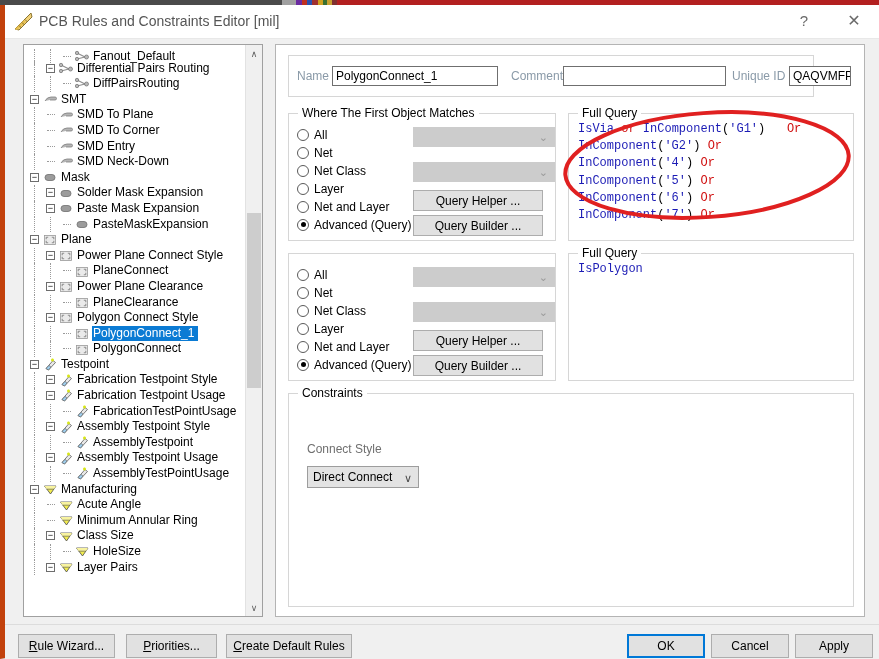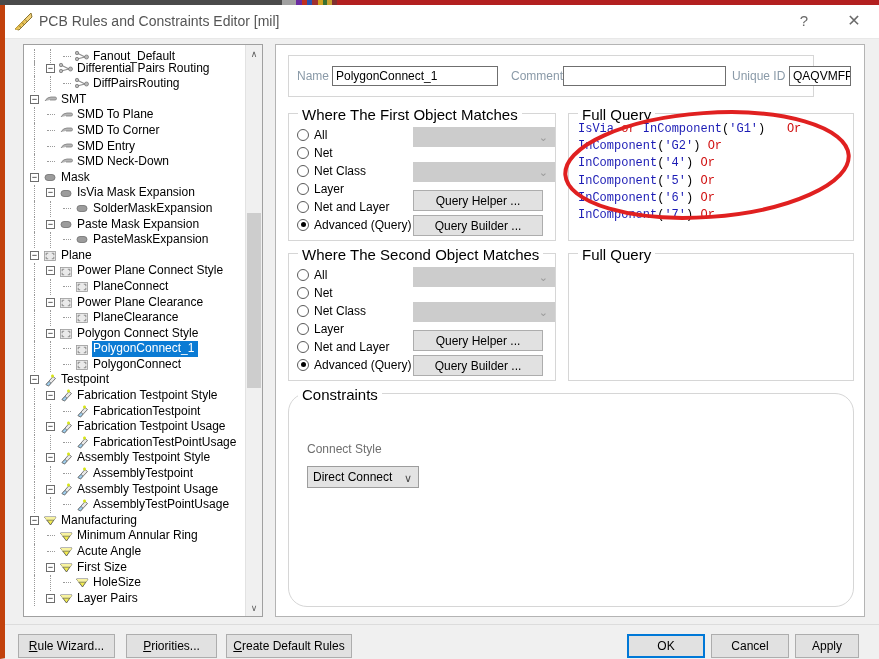--- a/index.html
+++ b/index.html
@@ -184,21 +184,21 @@
   .group {
     position: absolute;
     border: 1px solid #d6d6d6;
     box-sizing: border-box;
   }
   .group > .gtitle {
     position: absolute;
     top: -8px; left: 9px;
     background: #ffffff;
     padding: 0 4px;
-    font-size: 15px;
+    font-size: 12px;
     color: #000000;
     white-space: nowrap;
   }
 
   
   #name-group { left: 12px; top: 10px; width: 526px; height: 42px; }
   .fldlabel {
     position: absolute;
     font-size: 12px;
     color: #8a9aa8;
@@ -292,21 +292,21 @@
     font-family: "Liberation Mono", monospace;
     font-size: 12px;
     line-height: 17.2px;
     white-space: pre;
   }
   .kw   { color: #1b1bb5; }
   .op   { color: #d01010; }
   .plain{ color: #000000; }
 
   
-  #constraints { left: 12px; top: 348px; width: 566px; height: 214px; border-radius: 19px; }
+  #constraints { left: 12px; top: 348px; width: 566px; height: 214px; }
   #constraints-label {
     position: absolute;
     left: 18px; top: 48px;
     font-size: 12px;
     color: #6f6f6f;
   }
   #connect-style-combo {
     position: absolute;
     left: 18px; top: 72px;
     width: 112px; height: 22px;
@@ -346,21 +346,21 @@
     align-items: center;
     justify-content: center;
     cursor: default;
   }
   .bbtn u { text-decoration: underline; }
   #btn-rule-wizard { left: 13px; width: 97px; }
   #btn-priorities  { left: 121px; width: 91px; }
   #btn-create-default { left: 221px; width: 126px; }
   #btn-ok     { left: 622px; width: 78px; border: 2px solid #0078d7; background: #e1e1e1; }
   #btn-cancel { left: 706px; width: 78px; }
-  #btn-apply  { left: 790px; width: 64px; }
+  #btn-apply  { left: 790px; width: 78px; }
 
   
   #annot {
     position: absolute;
     left: 0; top: 0;
     width: 879px; height: 659px;
     pointer-events: none;
   }
 </style>
 </head>
@@ -493,31 +493,21 @@
             </svg>
             <span class="lbl">Mask</span>
           </div>
           <div class="tnode" style="top: 0px;">
             <span class="guide" style="left: 10px; top: 0px; height: 15.6px;"></span>
             <span class="exp" style="left: 22px; top: 3px;">−</span>
             <span style="display: inline-block; width: 35px; flex: 0 0 auto;"></span>
             <svg class="ico" viewBox="0 0 15 13">
               <rect x="2" y="3.5" width="10" height="6" rx="3" fill="#9c9c9c" stroke="#6e6e6e" stroke-width="0.8"></rect>
             </svg>
-            <span class="lbl">IsVia Mask Expansion</span>
-          </div>
-          <div class="tnode" style="top: 0px;">
-            <span class="guide" style="left: 10px; top: 0px; height: 15.6px;"></span>
-            <span class="guide" style="left: 26px; top: 0px; height: 15.6px;"></span>
-            <span style="position: absolute; left: 39px; top: 7px; width: 8px; border-top: 1px dotted rgb(154, 154, 154);"></span>
-            <span style="display: inline-block; width: 51px; flex: 0 0 auto;"></span>
-            <svg class="ico" viewBox="0 0 15 13">
-              <rect x="2" y="3.5" width="10" height="6" rx="3" fill="#9c9c9c" stroke="#6e6e6e" stroke-width="0.8"></rect>
-            </svg>
-            <span class="lbl">SolderMaskExpansion</span>
+            <span class="lbl">Solder Mask Expansion</span>
           </div>
           <div class="tnode" style="top: 0px;">
             <span class="guide" style="left: 10px; top: 0px; height: 15.6px;"></span>
             <span class="exp" style="left: 22px; top: 3px;">−</span>
             <span style="display: inline-block; width: 35px; flex: 0 0 auto;"></span>
             <svg class="ico" viewBox="0 0 15 13">
               <rect x="2" y="3.5" width="10" height="6" rx="3" fill="#9c9c9c" stroke="#6e6e6e" stroke-width="0.8"></rect>
             </svg>
             <span class="lbl">Paste Mask Expansion</span>
           </div>
@@ -630,97 +620,85 @@
             <span style="display: inline-block; width: 35px; flex: 0 0 auto;"></span>
             <svg class="ico" viewBox="0 0 15 13">
               <path d="M3 10.5 L10 2.5 L12.5 4.5 L5.5 12 Z" fill="#e8e8e8" stroke="#5a5a5a" stroke-width="0.8"></path>
               <path d="M3 10.5 L6 7.5 L8 9 L5.5 12 Z" fill="#9fd0f0" stroke="#5a5a5a" stroke-width="0.6"></path>
               <path d="M9.5 0.5 v3 M8 2 h3" stroke="#d8e617" stroke-width="1.6"></path>
             </svg>
             <span class="lbl">Fabrication Testpoint Style</span>
           </div>
           <div class="tnode" style="top: 0px;">
             <span class="guide" style="left: 10px; top: 0px; height: 15.6px;"></span>
-            <span class="guide" style="left: 26px; top: 0px; height: 15.6px;"></span>
-            <span style="position: absolute; left: 39px; top: 7px; width: 8px; border-top: 1px dotted rgb(154, 154, 154);"></span>
-            <span style="display: inline-block; width: 51px; flex: 0 0 auto;"></span>
+            <span class="exp" style="left: 22px; top: 3px;">−</span>
+            <span style="display: inline-block; width: 35px; flex: 0 0 auto;"></span>
             <svg class="ico" viewBox="0 0 15 13">
               <path d="M3 10.5 L10 2.5 L12.5 4.5 L5.5 12 Z" fill="#e8e8e8" stroke="#5a5a5a" stroke-width="0.8"></path>
               <path d="M3 10.5 L6 7.5 L8 9 L5.5 12 Z" fill="#9fd0f0" stroke="#5a5a5a" stroke-width="0.6"></path>
               <path d="M9.5 0.5 v3 M8 2 h3" stroke="#d8e617" stroke-width="1.6"></path>
             </svg>
-            <span class="lbl">FabricationTestpoint</span>
-          </div>
-          <div class="tnode" style="top: 0px;">
-            <span class="guide" style="left: 10px; top: 0px; height: 15.6px;"></span>
-            <span class="exp" style="left: 22px; top: 3px;">−</span>
-            <span style="display: inline-block; width: 35px; flex: 0 0 auto;"></span>
+            <span class="lbl">Fabrication Testpoint Usage</span>
+          </div>
+          <div class="tnode" style="top: 0px;">
+            <span class="guide" style="left: 10px; top: 0px; height: 15.6px;"></span>
+            <span class="guide" style="left: 26px; top: 0px; height: 15.6px;"></span>
+            <span style="position: absolute; left: 39px; top: 7px; width: 8px; border-top: 1px dotted rgb(154, 154, 154);"></span>
+            <span style="display: inline-block; width: 51px; flex: 0 0 auto;"></span>
             <svg class="ico" viewBox="0 0 15 13">
               <path d="M3 10.5 L10 2.5 L12.5 4.5 L5.5 12 Z" fill="#e8e8e8" stroke="#5a5a5a" stroke-width="0.8"></path>
               <path d="M3 10.5 L6 7.5 L8 9 L5.5 12 Z" fill="#9fd0f0" stroke="#5a5a5a" stroke-width="0.6"></path>
               <path d="M9.5 0.5 v3 M8 2 h3" stroke="#d8e617" stroke-width="1.6"></path>
             </svg>
-            <span class="lbl">Fabrication Testpoint Usage</span>
-          </div>
-          <div class="tnode" style="top: 0px;">
-            <span class="guide" style="left: 10px; top: 0px; height: 15.6px;"></span>
-            <span class="guide" style="left: 26px; top: 0px; height: 15.6px;"></span>
-            <span style="position: absolute; left: 39px; top: 7px; width: 8px; border-top: 1px dotted rgb(154, 154, 154);"></span>
-            <span style="display: inline-block; width: 51px; flex: 0 0 auto;"></span>
+            <span class="lbl">FabricationTestPointUsage</span>
+          </div>
+          <div class="tnode" style="top: 0px;">
+            <span class="guide" style="left: 10px; top: 0px; height: 15.6px;"></span>
+            <span class="exp" style="left: 22px; top: 3px;">−</span>
+            <span style="display: inline-block; width: 35px; flex: 0 0 auto;"></span>
             <svg class="ico" viewBox="0 0 15 13">
               <path d="M3 10.5 L10 2.5 L12.5 4.5 L5.5 12 Z" fill="#e8e8e8" stroke="#5a5a5a" stroke-width="0.8"></path>
               <path d="M3 10.5 L6 7.5 L8 9 L5.5 12 Z" fill="#9fd0f0" stroke="#5a5a5a" stroke-width="0.6"></path>
               <path d="M9.5 0.5 v3 M8 2 h3" stroke="#d8e617" stroke-width="1.6"></path>
             </svg>
-            <span class="lbl">FabricationTestPointUsage</span>
-          </div>
-          <div class="tnode" style="top: 0px;">
-            <span class="guide" style="left: 10px; top: 0px; height: 15.6px;"></span>
-            <span class="exp" style="left: 22px; top: 3px;">−</span>
-            <span style="display: inline-block; width: 35px; flex: 0 0 auto;"></span>
+            <span class="lbl">Assembly Testpoint Style</span>
+          </div>
+          <div class="tnode" style="top: 0px;">
+            <span class="guide" style="left: 10px; top: 0px; height: 15.6px;"></span>
+            <span class="guide" style="left: 26px; top: 0px; height: 15.6px;"></span>
+            <span style="position: absolute; left: 39px; top: 7px; width: 8px; border-top: 1px dotted rgb(154, 154, 154);"></span>
+            <span style="display: inline-block; width: 51px; flex: 0 0 auto;"></span>
             <svg class="ico" viewBox="0 0 15 13">
               <path d="M3 10.5 L10 2.5 L12.5 4.5 L5.5 12 Z" fill="#e8e8e8" stroke="#5a5a5a" stroke-width="0.8"></path>
               <path d="M3 10.5 L6 7.5 L8 9 L5.5 12 Z" fill="#9fd0f0" stroke="#5a5a5a" stroke-width="0.6"></path>
               <path d="M9.5 0.5 v3 M8 2 h3" stroke="#d8e617" stroke-width="1.6"></path>
             </svg>
-            <span class="lbl">Assembly Testpoint Style</span>
-          </div>
-          <div class="tnode" style="top: 0px;">
-            <span class="guide" style="left: 10px; top: 0px; height: 15.6px;"></span>
-            <span class="guide" style="left: 26px; top: 0px; height: 15.6px;"></span>
-            <span style="position: absolute; left: 39px; top: 7px; width: 8px; border-top: 1px dotted rgb(154, 154, 154);"></span>
-            <span style="display: inline-block; width: 51px; flex: 0 0 auto;"></span>
+            <span class="lbl">AssemblyTestpoint</span>
+          </div>
+          <div class="tnode" style="top: 0px;">
+            <span class="guide" style="left: 10px; top: 0px; height: 15.6px;"></span>
+            <span class="exp" style="left: 22px; top: 3px;">−</span>
+            <span style="display: inline-block; width: 35px; flex: 0 0 auto;"></span>
             <svg class="ico" viewBox="0 0 15 13">
               <path d="M3 10.5 L10 2.5 L12.5 4.5 L5.5 12 Z" fill="#e8e8e8" stroke="#5a5a5a" stroke-width="0.8"></path>
               <path d="M3 10.5 L6 7.5 L8 9 L5.5 12 Z" fill="#9fd0f0" stroke="#5a5a5a" stroke-width="0.6"></path>
               <path d="M9.5 0.5 v3 M8 2 h3" stroke="#d8e617" stroke-width="1.6"></path>
             </svg>
-            <span class="lbl">AssemblyTestpoint</span>
-          </div>
-          <div class="tnode" style="top: 0px;">
-            <span class="guide" style="left: 10px; top: 0px; height: 15.6px;"></span>
-            <span class="exp" style="left: 22px; top: 3px;">−</span>
-            <span style="display: inline-block; width: 35px; flex: 0 0 auto;"></span>
+            <span class="lbl">Assembly Testpoint Usage</span>
+          </div>
+          <div class="tnode" style="top: 0px;">
+            <span class="guide" style="left: 10px; top: 0px; height: 15.6px;"></span>
+            <span class="guide" style="left: 26px; top: 0px; height: 15.6px;"></span>
+            <span style="position: absolute; left: 39px; top: 7px; width: 8px; border-top: 1px dotted rgb(154, 154, 154);"></span>
+            <span style="display: inline-block; width: 51px; flex: 0 0 auto;"></span>
             <svg class="ico" viewBox="0 0 15 13">
               <path d="M3 10.5 L10 2.5 L12.5 4.5 L5.5 12 Z" fill="#e8e8e8" stroke="#5a5a5a" stroke-width="0.8"></path>
               <path d="M3 10.5 L6 7.5 L8 9 L5.5 12 Z" fill="#9fd0f0" stroke="#5a5a5a" stroke-width="0.6"></path>
               <path d="M9.5 0.5 v3 M8 2 h3" stroke="#d8e617" stroke-width="1.6"></path>
             </svg>
-            <span class="lbl">Assembly Testpoint Usage</span>
-          </div>
-          <div class="tnode" style="top: 0px;">
-            <span class="guide" style="left: 10px; top: 0px; height: 15.6px;"></span>
-            <span class="guide" style="left: 26px; top: 0px; height: 15.6px;"></span>
-            <span style="position: absolute; left: 39px; top: 7px; width: 8px; border-top: 1px dotted rgb(154, 154, 154);"></span>
-            <span style="display: inline-block; width: 51px; flex: 0 0 auto;"></span>
-            <svg class="ico" viewBox="0 0 15 13">
-              <path d="M3 10.5 L10 2.5 L12.5 4.5 L5.5 12 Z" fill="#e8e8e8" stroke="#5a5a5a" stroke-width="0.8"></path>
-              <path d="M3 10.5 L6 7.5 L8 9 L5.5 12 Z" fill="#9fd0f0" stroke="#5a5a5a" stroke-width="0.6"></path>
-              <path d="M9.5 0.5 v3 M8 2 h3" stroke="#d8e617" stroke-width="1.6"></path>
-            </svg>
             <span class="lbl">AssemblyTestPointUsage</span>
           </div>
           <div class="tnode" style="top: 0px;">
             <span class="exp" style="left: 6px; top: 3px;">−</span>
             <span style="display: inline-block; width: 19px; flex: 0 0 auto;"></span>
             <svg class="ico" viewBox="0 0 15 13">
               <polygon points="1.5,3 13,3 7.5,11" fill="#f2ec4f" stroke="#4a4a4a" stroke-width="0.8"></polygon>
               <polygon points="1.5,3 13,3 10.8,6.2 3.7,6.2" fill="#f8f3a0" stroke="none"></polygon>
               <line x1="3.5" y1="6.2" x2="11" y2="6.2" stroke="#4a4a4a" stroke-width="0.6"></line>
             </svg>
@@ -728,43 +706,43 @@
           </div>
           <div class="tnode" style="top: 0px;">
             <span class="guide" style="left: 10px; top: 0px; height: 15.6px;"></span>
             <span style="position: absolute; left: 23px; top: 7px; width: 8px; border-top: 1px dotted rgb(154, 154, 154);"></span>
             <span style="display: inline-block; width: 35px; flex: 0 0 auto;"></span>
             <svg class="ico" viewBox="0 0 15 13">
               <polygon points="1.5,3 13,3 7.5,11" fill="#f2ec4f" stroke="#4a4a4a" stroke-width="0.8"></polygon>
               <polygon points="1.5,3 13,3 10.8,6.2 3.7,6.2" fill="#f8f3a0" stroke="none"></polygon>
               <line x1="3.5" y1="6.2" x2="11" y2="6.2" stroke="#4a4a4a" stroke-width="0.6"></line>
             </svg>
-            <span class="lbl">Minimum Annular Ring</span>
+            <span class="lbl">Acute Angle</span>
           </div>
           <div class="tnode" style="top: 0px;">
             <span class="guide" style="left: 10px; top: 0px; height: 15.6px;"></span>
             <span style="position: absolute; left: 23px; top: 7px; width: 8px; border-top: 1px dotted rgb(154, 154, 154);"></span>
             <span style="display: inline-block; width: 35px; flex: 0 0 auto;"></span>
             <svg class="ico" viewBox="0 0 15 13">
               <polygon points="1.5,3 13,3 7.5,11" fill="#f2ec4f" stroke="#4a4a4a" stroke-width="0.8"></polygon>
               <polygon points="1.5,3 13,3 10.8,6.2 3.7,6.2" fill="#f8f3a0" stroke="none"></polygon>
               <line x1="3.5" y1="6.2" x2="11" y2="6.2" stroke="#4a4a4a" stroke-width="0.6"></line>
             </svg>
-            <span class="lbl">Acute Angle</span>
+            <span class="lbl">Minimum Annular Ring</span>
           </div>
           <div class="tnode" style="top: 0px;">
             <span class="guide" style="left: 10px; top: 0px; height: 15.6px;"></span>
             <span class="exp" style="left: 22px; top: 3px;">−</span>
             <span style="display: inline-block; width: 35px; flex: 0 0 auto;"></span>
             <svg class="ico" viewBox="0 0 15 13">
               <polygon points="1.5,3 13,3 7.5,11" fill="#f2ec4f" stroke="#4a4a4a" stroke-width="0.8"></polygon>
               <polygon points="1.5,3 13,3 10.8,6.2 3.7,6.2" fill="#f8f3a0" stroke="none"></polygon>
               <line x1="3.5" y1="6.2" x2="11" y2="6.2" stroke="#4a4a4a" stroke-width="0.6"></line>
             </svg>
-            <span class="lbl">First Size</span>
+            <span class="lbl">Class Size</span>
           </div>
           <div class="tnode" style="top: 0px;">
             <span class="guide" style="left: 10px; top: 0px; height: 15.6px;"></span>
             <span class="guide" style="left: 26px; top: 0px; height: 15.6px;"></span>
             <span style="position: absolute; left: 39px; top: 7px; width: 8px; border-top: 1px dotted rgb(154, 154, 154);"></span>
             <span style="display: inline-block; width: 51px; flex: 0 0 auto;"></span>
             <svg class="ico" viewBox="0 0 15 13">
               <polygon points="1.5,3 13,3 7.5,11" fill="#f2ec4f" stroke="#4a4a4a" stroke-width="0.8"></polygon>
               <polygon points="1.5,3 13,3 10.8,6.2 3.7,6.2" fill="#f8f3a0" stroke="none"></polygon>
               <line x1="3.5" y1="6.2" x2="11" y2="6.2" stroke="#4a4a4a" stroke-width="0.6"></line>
@@ -840,21 +818,20 @@
         <div class="btn qbtn" style="top:76px;">Query Helper ...</div>
         <div class="btn qbtn" style="top:101px;">Query Builder ...</div>
       </div>
 
       <div class="group fqgroup" id="fq1">
         <div class="gtitle">Full Query</div>
         <div class="qtext" id="fq1-text"><div><span class="kw">IsVia </span><span class="op">or </span><span class="kw">InComponent</span><span class="plain">(</span><span class="kw">'G1'</span><span class="plain">)   </span><span class="op">Or</span></div><div><span class="kw">InComponent</span><span class="plain">(</span><span class="kw">'G2'</span><span class="plain">) </span><span class="op">Or</span></div><div><span class="kw">InComponent</span><span class="plain">(</span><span class="kw">'4'</span><span class="plain">) </span><span class="op">Or</span></div><div><span class="kw">InComponent</span><span class="plain">(</span><span class="kw">'5'</span><span class="plain">) </span><span class="op">Or</span></div><div><span class="kw">InComponent</span><span class="plain">(</span><span class="kw">'6'</span><span class="plain">) </span><span class="op">Or</span></div><div><span class="kw">InComponent</span><span class="plain">(</span><span class="kw">'7'</span><span class="plain">) </span><span class="op">Or</span></div></div>
       </div>
 
       <div class="group matchgroup" id="second-match">
-        <div class="gtitle">Where The Second Object Matches</div>
 
         <div class="radio-row" style="top:12px;">
           <span class="radio"></span>
           <span>All</span>
         </div>
         <div class="radio-row" style="top:30px;">
           <span class="radio"></span>
           <span>Net</span>
         </div>
         <div class="radio-row" style="top:48px;">
@@ -880,20 +857,21 @@
         <div class="combo" style="left:124px; top:48px;">
           <span class="chev">⌄</span>
         </div>
 
         <div class="btn qbtn" style="top:76px;">Query Helper ...</div>
         <div class="btn qbtn" style="top:101px;">Query Builder ...</div>
       </div>
 
       <div class="group fqgroup" id="fq2">
         <div class="gtitle">Full Query</div>
+        <div class="qtext" id="fq2-text"><div><span class="kw">IsPolygon</span></div></div>
       </div>
 
       <div class="group" id="constraints">
         <div class="gtitle">Constraints</div>
         <div id="constraints-label">Connect Style</div>
         <div id="connect-style-combo">
           <span>Direct Connect</span>
           <span class="chev">∨</span>
         </div>
       </div>

